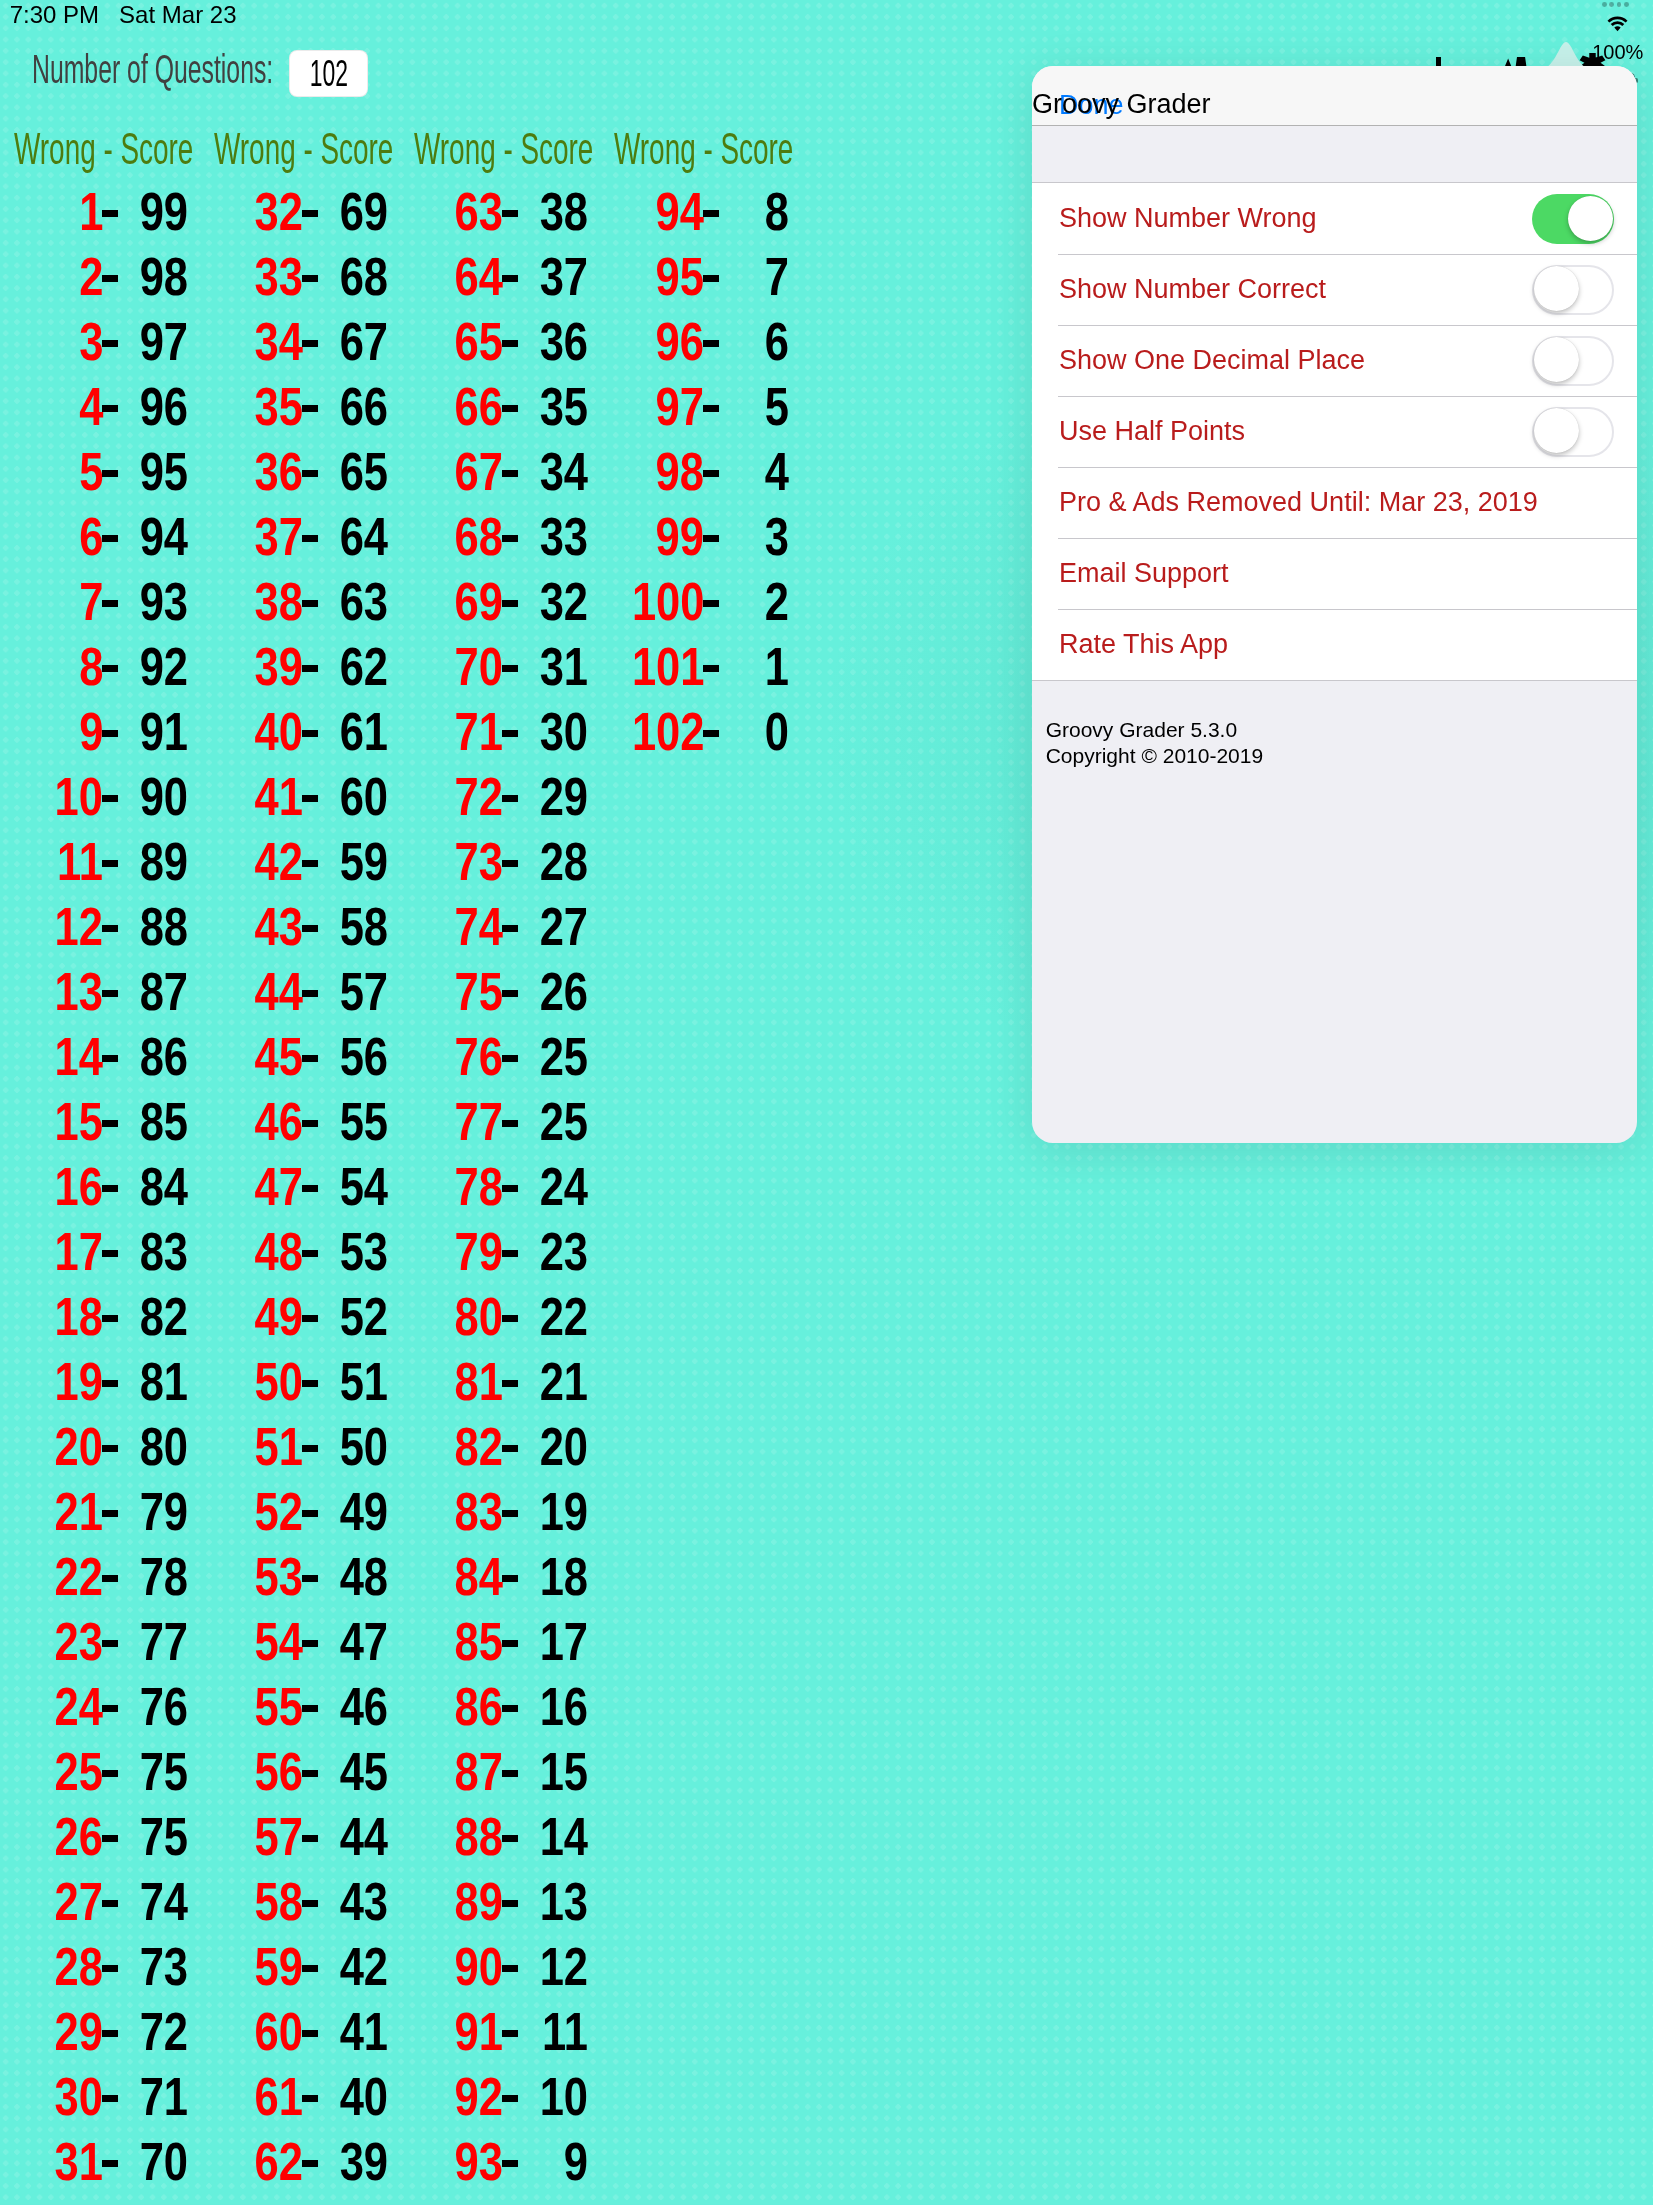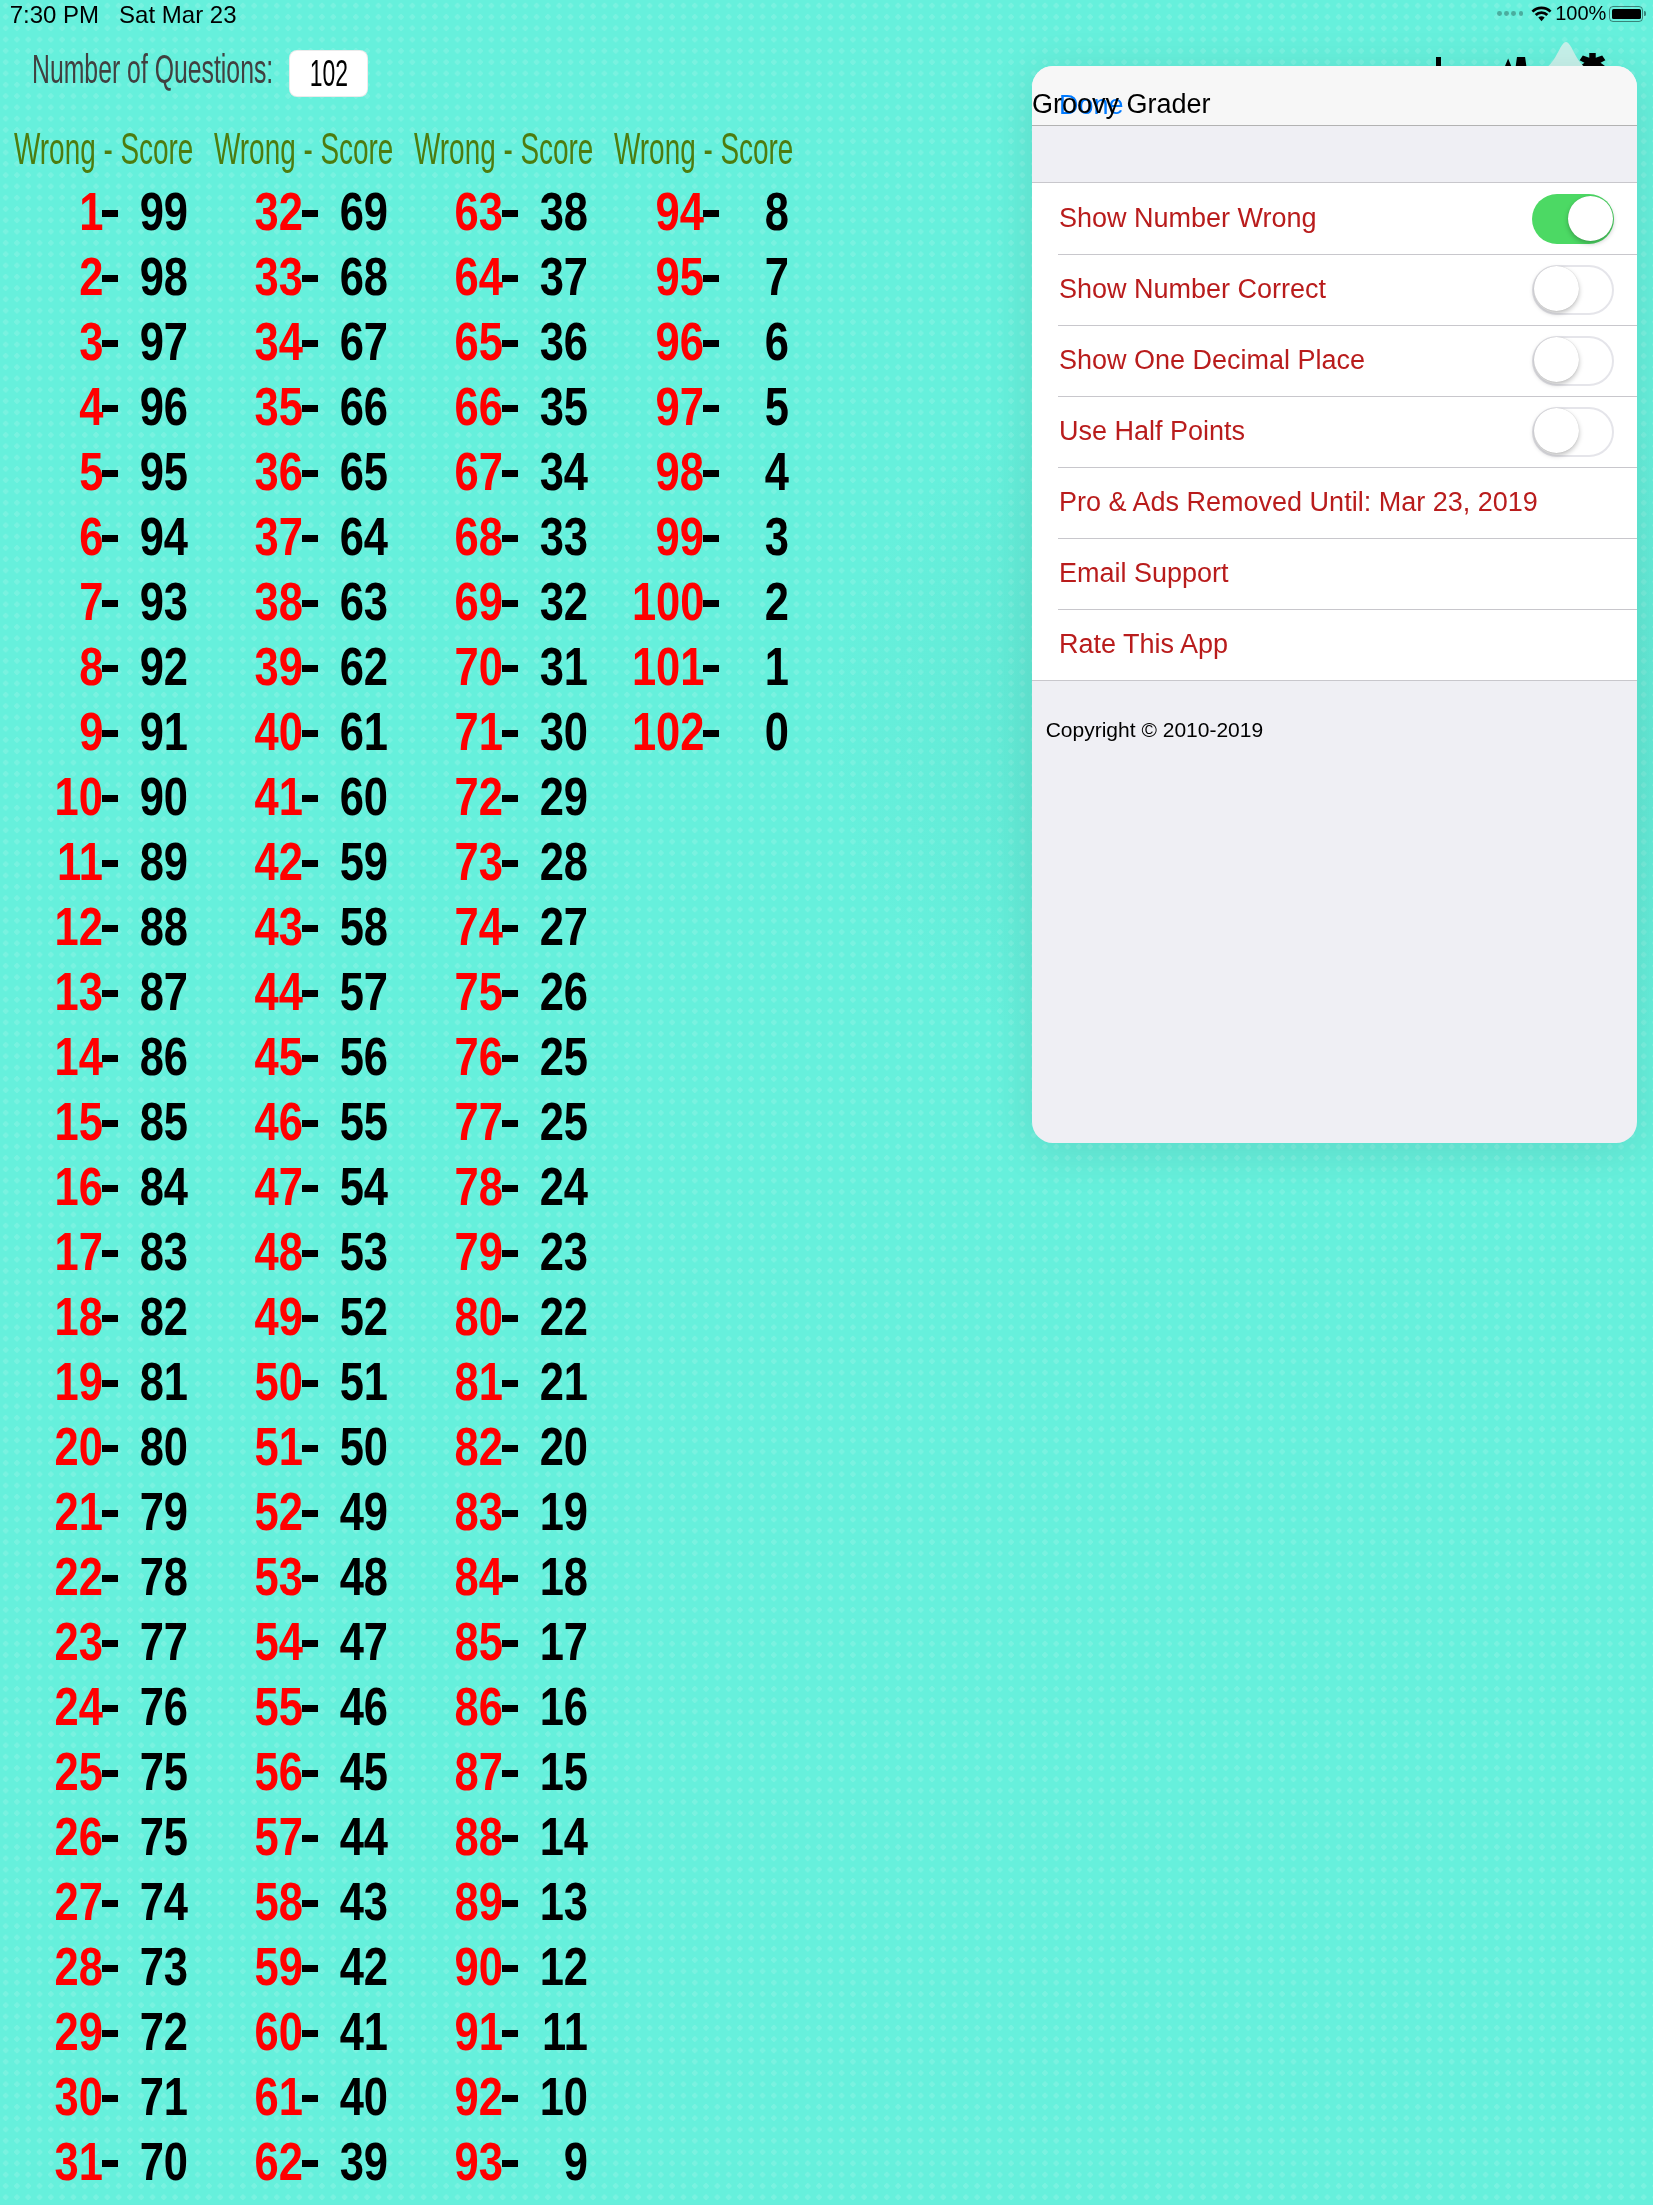--- a/index.html
+++ b/index.html
@@ -7,21 +7,21 @@
     width: 1653px; height: 2205px; position: relative; overflow: hidden;
     font-family: "Liberation Sans", "DejaVu Sans", sans-serif;
     background-color: #66F0DC;
     background-image:
       radial-gradient(ellipse 726px 565px at 1332px 726px, rgba(60,170,150,0.22), rgba(60,170,150,0) 70%),
       radial-gradient(circle, rgba(255,255,255,0.12) 2.4px, transparent 2.8px);
     background-size: 100% 100%, 11.3px 11.3px;
   }
   
   .status-left { position: absolute; left: 9.7px; top: 1px; font-size: 24px; color: #000; white-space: pre; }
-  .status-right { position: absolute; right: 9.7px; top: 2.4px; display: flex; align-items: center; gap: 3px; font-size: 20px; color:#000; }
+  .status-right { position: absolute; right: 9.7px; top: 2.4px; display: flex; align-items: center; gap: 9px; font-size: 20px; color:#000;flex-direction:column; }
   .signal-dots { display:flex; gap:2.4px; margin-right: 4.8px; }
   .signal-dots span { width:4.8px; height:4.8px; border-radius:50%; background: rgba(0,0,0,0.28); display:block; }
   .battery { width: 34px; height: 15.3px; border: 1.6px solid rgba(0,0,0,0.45); border-radius: 4px; position: relative; padding: 1.6px; box-sizing: border-box; }
   .battery .fill { width: 100%; height: 100%; background: #000; border-radius: 1.6px; }
   .battery::after { content:""; position:absolute; right:-4px; top:4px; width:2.4px; height:4.8px; background: rgba(0,0,0,0.45); border-radius: 0 1.6px 1.6px 0; }
 
   
   .cond { display: inline-block; transform-origin: left center; transform: scaleX(0.62); white-space: nowrap; }
 
   .nq-label { position: absolute; left: 32px; top: 47px; font-size: 40px; color: #404040; }
@@ -659,16 +659,17 @@
       <span class="label">Pro &amp; Ads Removed Until: Mar 23, 2019</span>
     </div>
     <div class="pop-row">
       <span class="label">Email Support</span>
     </div>
     <div class="pop-row">
       <span class="label">Rate This App</span>
     </div>
   </div>
   <div class="pop-footer">
+    <div>Groovy Grader 5.3.0</div>
     <div>Copyright © 2010-2019</div>
   </div>
 </div>
 
 
 </body></html>

